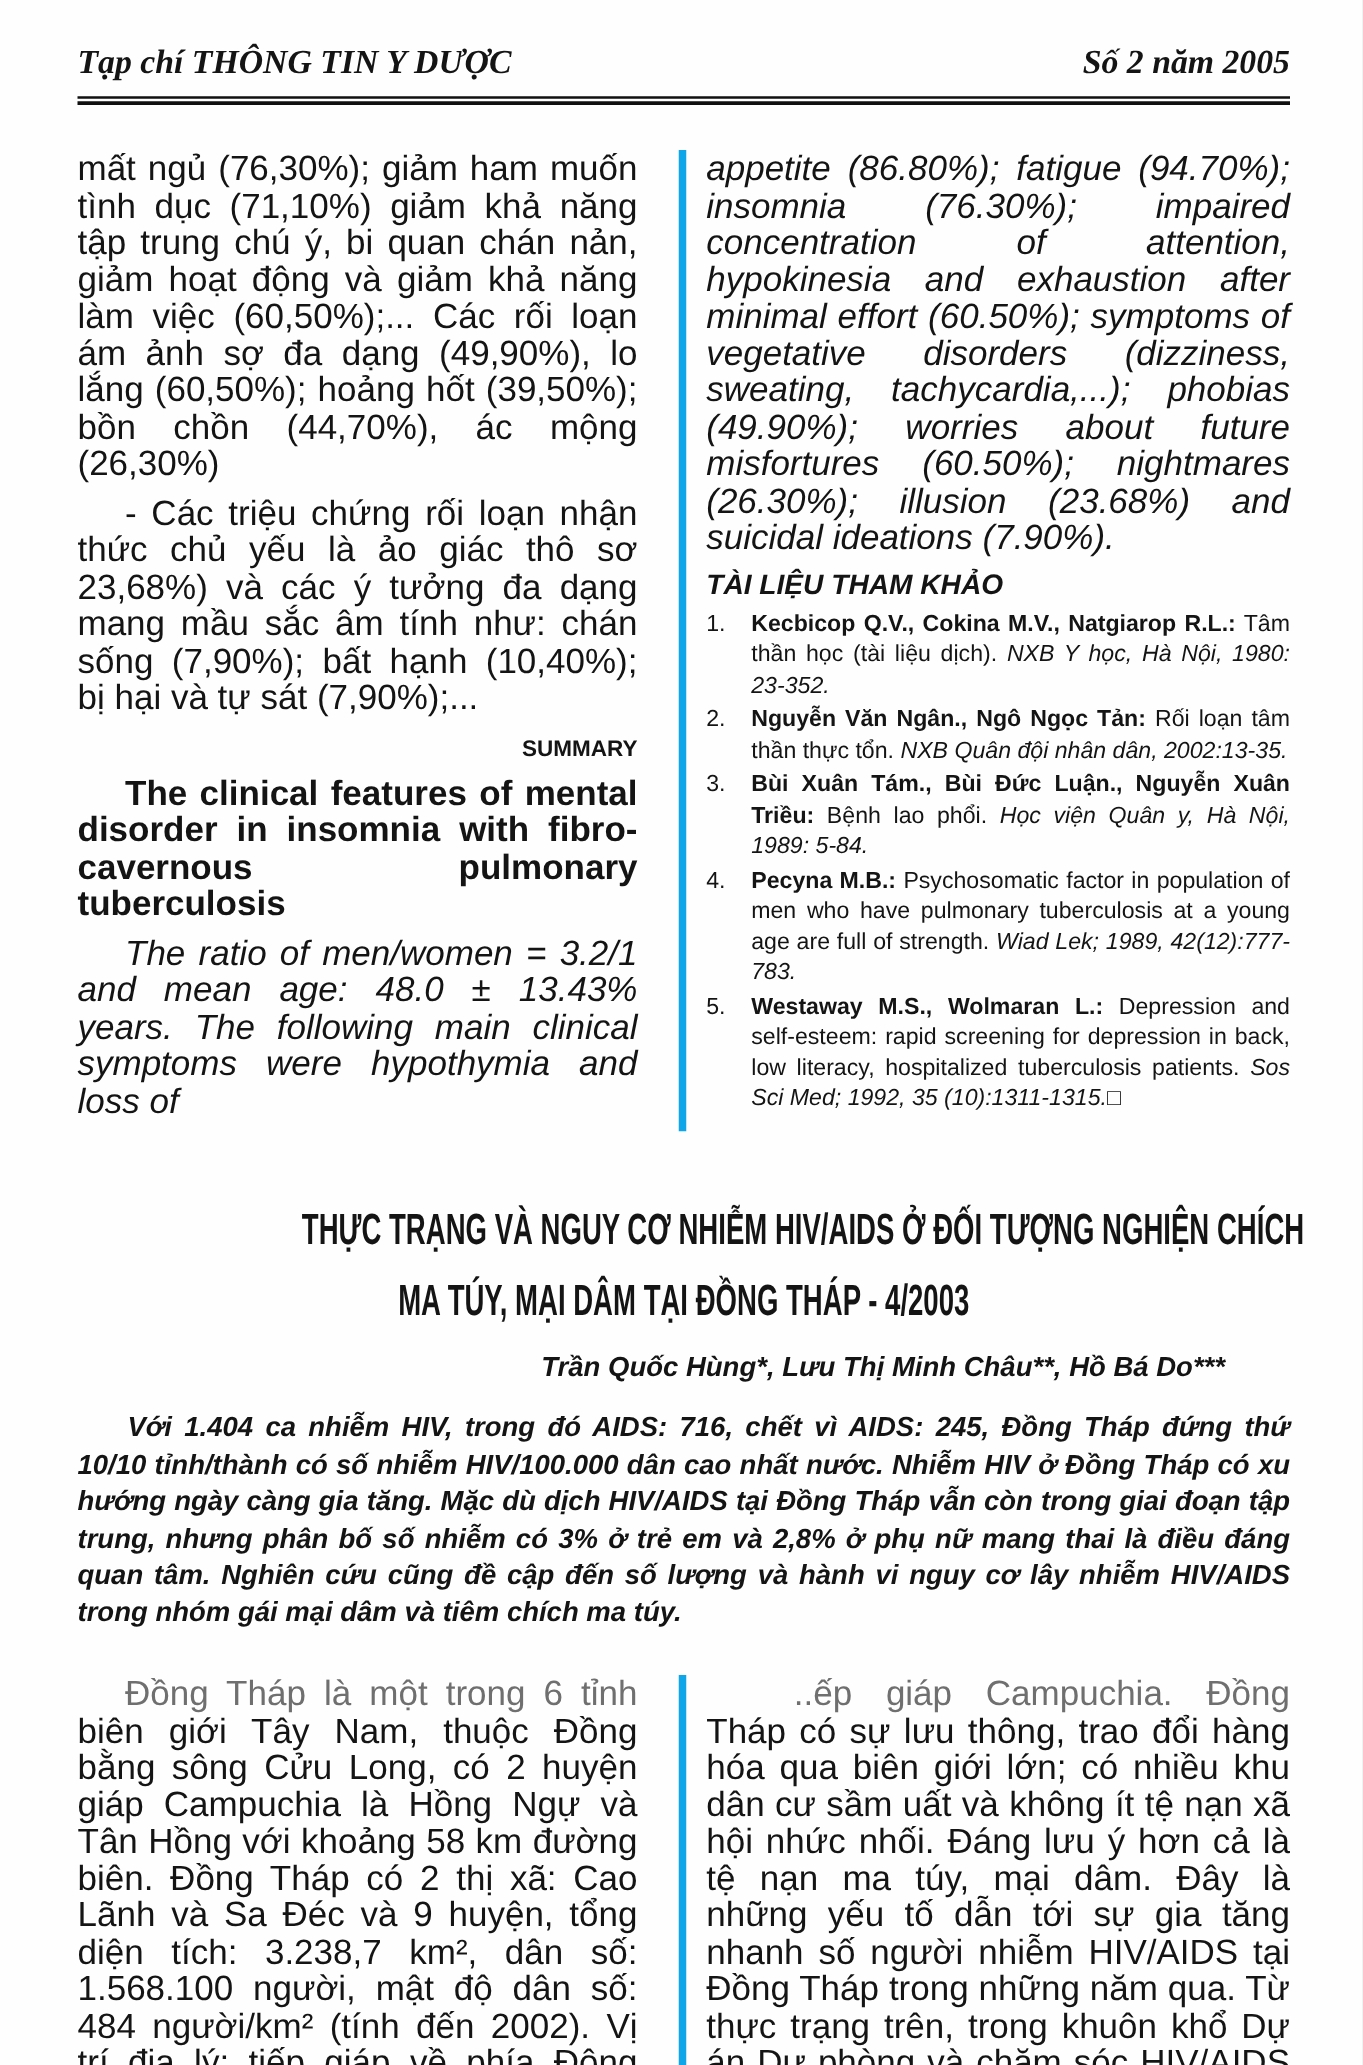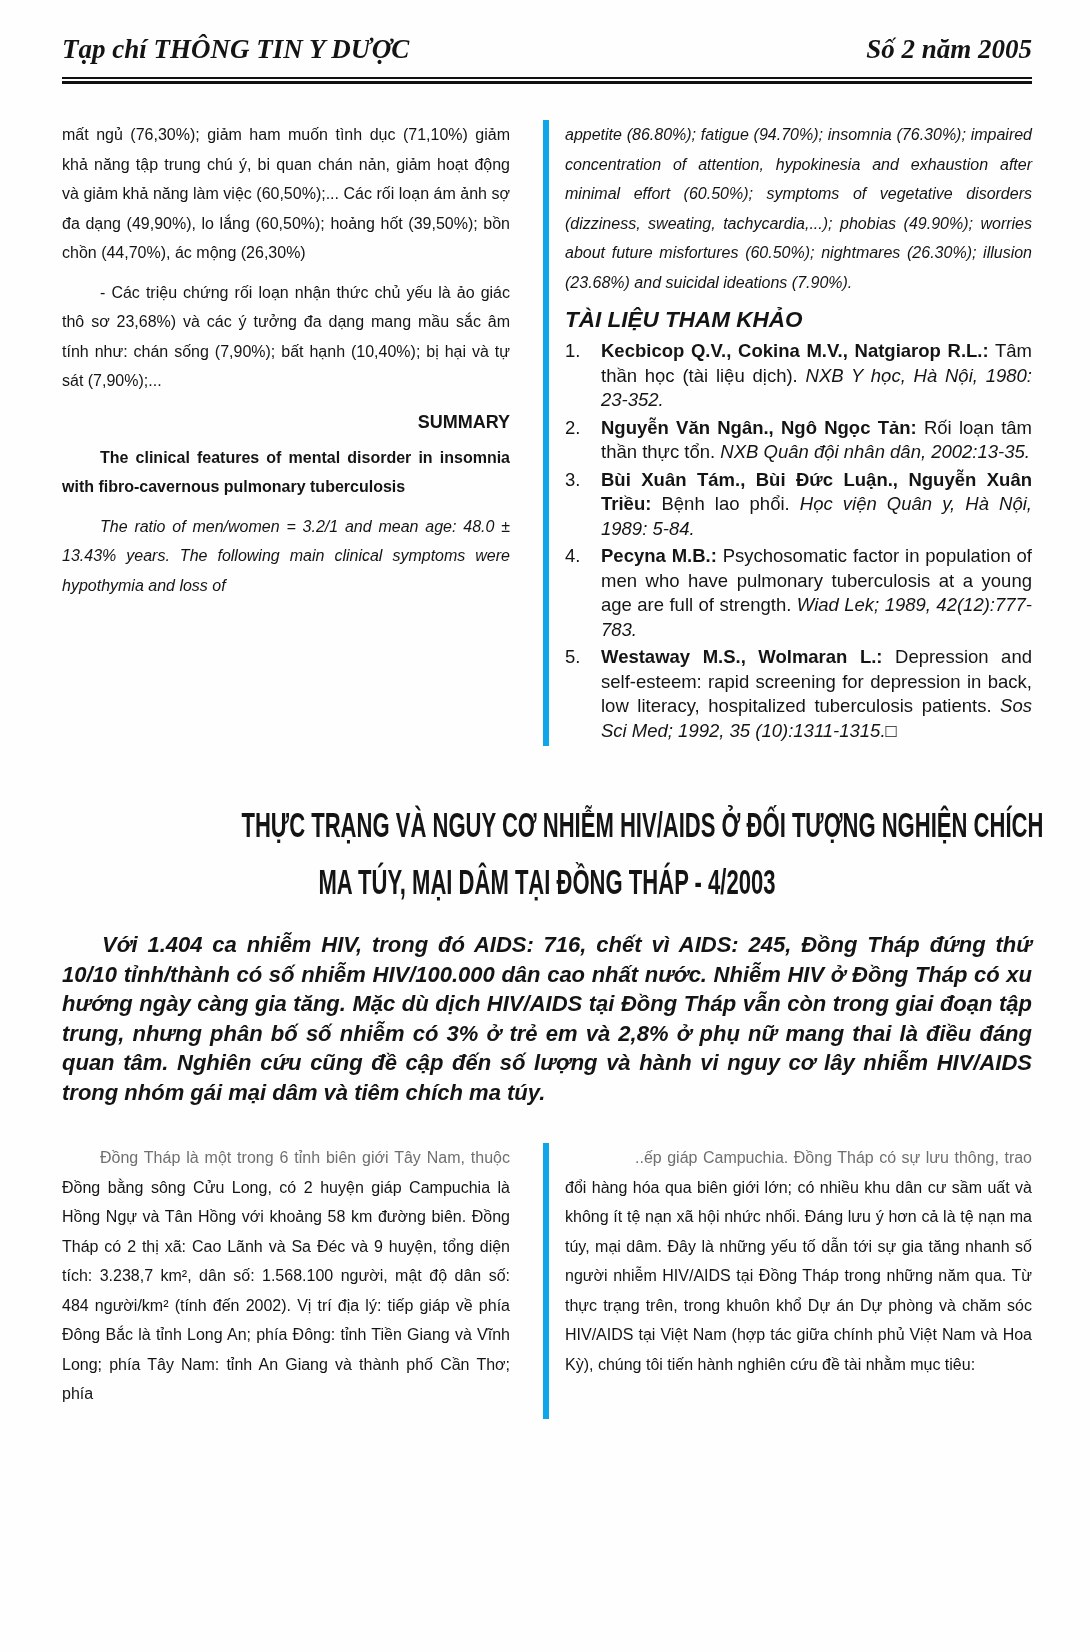--- a/index.html
+++ b/index.html
@@ -26,21 +26,21 @@
   .rule-gap{height:2px;}
   .rule-thick{height:3px;background:#101010;}
 
   
   .cols{display:flex;align-items:stretch;}
   .cols-top{margin-top:36px;}
   .cols-bottom{margin-top:36px;}
   .col-left{width:448px;margin-right:33px;flex-shrink:0;}
   .col-right{flex:1;border-left:6px solid #0ea5e9;padding-left:16px;}
 
-  p{margin:0 0 10px;text-align:justify;font-size:16px;line-height:29.5px;}
+  p{margin:0 0 10px;text-align:justify;font-size:28px;line-height:29.5px;}
   .indent{text-indent:38px;}
   .big-indent{text-indent:70px;}
   .italic{font-style:italic;}
   .bold{font-weight:bold;}
 
   .summary-heading{font-weight:bold;font-size:18px;margin:16px 0 10px;text-align:right;}
   .refs-heading{font-weight:bold;font-size:22.5px;margin:10px 0 6px;text-align:left;font-style:italic;}
 
   .ref-row{display:flex;font-size:18.5px;line-height:24.5px;margin-bottom:3px;}
   .ref-num{width:36px;flex-shrink:0;}
@@ -119,20 +119,21 @@
         <span class="ref-body"><b>Westaway M.S., Wolmaran L.:</b><span> Depression and self-esteem: rapid screening for depression in back, low literacy, hospitalized tuberculosis patients. </span><i>Sos Sci Med; 1992, 35 (10):1311-1315.□</i></span>
       </div>
     </div>
   </div>
 
   <div class="title-block">
     <div class="title-line">THỰC TRẠNG VÀ NGUY CƠ NHIỄM HIV/AIDS Ở ĐỐI TƯỢNG NGHIỆN CHÍCH</div>
     <div class="title-line">MA TÚY, MẠI DÂM TẠI ĐỒNG THÁP - 4/2003</div>
   </div>
 
+  <div class="authors">Trần Quốc Hùng*, Lưu Thị Minh Châu**, Hồ Bá Do***</div>
 
   <p class="abstract">Với 1.404 ca nhiễm HIV, trong đó AIDS: 716, chết vì AIDS: 245, Đồng Tháp đứng thứ 10/10 tỉnh/thành có số nhiễm HIV/100.000 dân cao nhất nước. Nhiễm HIV ở Đồng Tháp có xu hướng ngày càng gia tăng. Mặc dù dịch HIV/AIDS tại Đồng Tháp vẫn còn trong giai đoạn tập trung, nhưng phân bố số nhiễm có 3% ở trẻ em và 2,8% ở phụ nữ mang thai là điều đáng quan tâm. Nghiên cứu cũng đề cập đến số lượng và hành vi nguy cơ lây nhiễm HIV/AIDS trong nhóm gái mại dâm và tiêm chích ma túy.</p>
 
   <div class="cols cols-bottom">
     <div class="col-left">
       <p class="indent fade-first">Đồng Tháp là một trong 6 tỉnh biên giới Tây Nam, thuộc Đồng bằng sông Cửu Long, có 2 huyện giáp Campuchia là Hồng Ngự và Tân Hồng với khoảng 58 km đường biên. Đồng Tháp có 2 thị xã: Cao Lãnh và Sa Đéc và 9 huyện, tổng diện tích: 3.238,7 km², dân số: 1.568.100 người, mật độ dân số: 484 người/km² (tính đến 2002). Vị trí địa lý: tiếp giáp về phía Đông Bắc là tỉnh Long An; phía Đông: tỉnh Tiền Giang và Vĩnh Long; phía Tây Nam: tỉnh An Giang và thành phố Cần Thơ; phía</p>
     </div>
     <div class="col-right">
       <p class="big-indent fade-first">..ếp giáp Campuchia. Đồng Tháp có sự lưu thông, trao đổi hàng hóa qua biên giới lớn; có nhiều khu dân cư sầm uất và không ít tệ nạn xã hội nhức nhối. Đáng lưu ý hơn cả là tệ nạn ma túy, mại dâm. Đây là những yếu tố dẫn tới sự gia tăng nhanh số người nhiễm HIV/AIDS tại Đồng Tháp trong những năm qua. Từ thực trạng trên, trong khuôn khổ Dự án Dự phòng và chăm sóc HIV/AIDS tại Việt Nam (hợp tác giữa chính phủ Việt Nam và Hoa Kỳ), chúng tôi tiến hành nghiên cứu đề tài nhằm mục tiêu:</p>
     </div>

